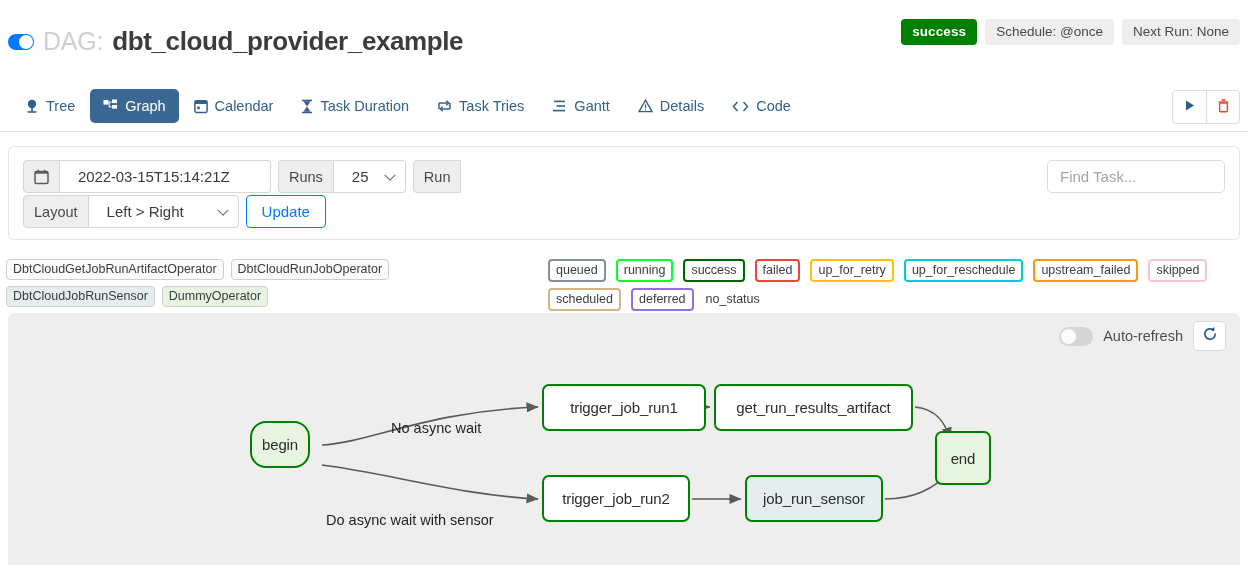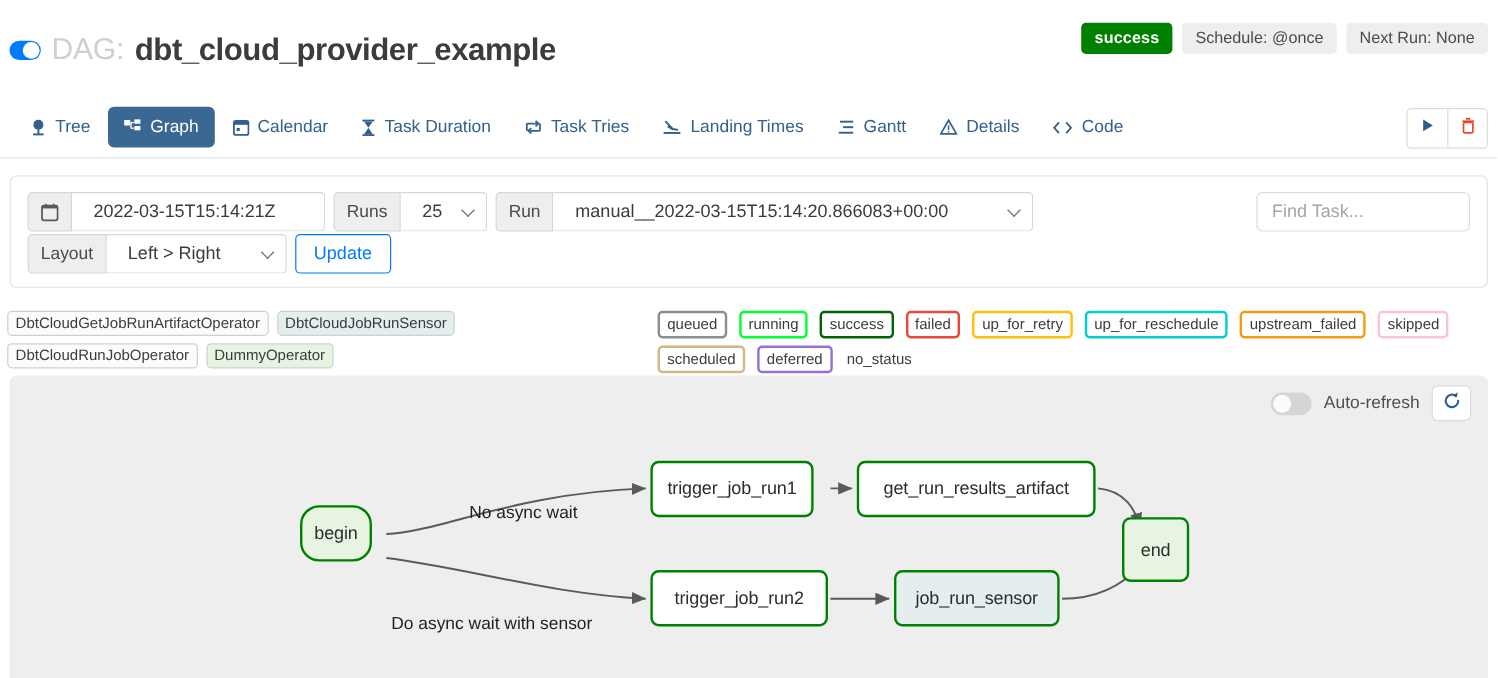--- a/index.html
+++ b/index.html
@@ -264,30 +264,20 @@
               <path d="M9.3 1.8 L11.8 4 L9.3 6.2" stroke="#33608c" stroke-width="1.5" fill="none"></path>
               <path d="M13 10 H4" stroke="#33608c" stroke-width="1.5" fill="none"></path>
               <path d="M5.7 7.8 L3.2 10 L5.7 12.2" stroke="#33608c" stroke-width="1.5" fill="none"></path>
               <path d="M2 4 V10" stroke="#33608c" stroke-width="1.5" fill="none"></path>
               <path d="M13 4 V10" stroke="#33608c" stroke-width="1.5" fill="none"></path>
             </svg>
         </span>
         <span>Task Tries</span>
       </div>
 
-      <div class="tab">
-        <span>
-          <svg width="16" height="14" viewBox="0 0 16 14">
-              <path d="M2.5 2 L8.5 8.5 L13 9.2" stroke="#33608c" stroke-width="1.6" fill="none"></path>
-              <path d="M4.4 6.4 L8.5 8.6" stroke="#33608c" stroke-width="1.6" fill="none"></path>
-              <rect x="1" y="11" width="14" height="1.6" fill="#33608c"></rect>
-            </svg>
-        </span>
-        <span>Landing Times</span>
-      </div>
 
       <div class="tab">
         <span>
           <svg width="15" height="14" viewBox="0 0 15 14">
               <rect x="2" y="1.6" width="11" height="1.6" fill="#33608c"></rect>
               <rect x="4.5" y="6.2" width="8.5" height="1.6" fill="#33608c"></rect>
               <rect x="1" y="10.8" width="12" height="1.6" fill="#33608c"></rect>
             </svg>
         </span>
         <span>Gantt</span>
@@ -350,40 +340,39 @@
         <div class="ctl date-input joined-left">2022-03-15T15:14:21Z</div>
       </div>
 
       <div class="igroup">
         <div class="addon">Runs</div>
         <div class="ctl select runs-select">25</div>
       </div>
 
       <div class="igroup">
         <div class="addon">Run</div>
-        <div class="ctl select runid-select">manual__2022-03-15T15:14:20.866083+00:00</div>
       </div>
     </div>
 
     <div class="controls-row row2">
       <div class="igroup">
         <div class="addon">Layout</div>
         <div class="ctl select layout-select">Left &gt; Right</div>
       </div>
       <div class="btn-update">Update</div>
     </div>
 
     <div class="find-task">Find Task...</div>
   </div>
 
   <div class="legend">
     <div class="legend-ops" id="legend-ops">
         <div class="op-pill" style="background: rgb(251, 251, 251);">DbtCloudGetJobRunArtifactOperator</div>
+        <div class="op-pill" style="background: rgb(251, 251, 251);">DbtCloudRunJobOperator</div>
         <div class="op-pill" style="background: rgb(228, 238, 238);">DbtCloudJobRunSensor</div>
-        <div class="op-pill" style="background: rgb(251, 251, 251);">DbtCloudRunJobOperator</div>
         <div class="op-pill" style="background: rgb(232, 244, 226);">DummyOperator</div>
       </div>
     <div class="legend-states" id="legend-states">
         <div class="state-pill" style="border-color: rgb(134, 142, 150);">queued</div>
         <div class="state-pill" style="border-color: rgb(1, 255, 50);">running</div>
         <div class="state-pill" style="border-color: rgb(0, 100, 0);">success</div>
         <div class="state-pill" style="border-color: rgb(232, 72, 59);">failed</div>
         <div class="state-pill" style="border-color: rgb(255, 193, 7);">up_for_retry</div>
         <div class="state-pill" style="border-color: rgb(0, 206, 209);">up_for_reschedule</div>
         <div class="state-pill" style="border-color: rgb(243, 156, 18);">upstream_failed</div>
@@ -417,21 +406,21 @@
       <path d="M314,132 C 360,130 420,98 530,94" stroke="#5a5a5a" stroke-width="1.6" fill="none" marker-end="url(#arrow)"></path>
       <path d="M314,152 C 380,160 450,182 530,186" stroke="#5a5a5a" stroke-width="1.6" fill="none" marker-end="url(#arrow)"></path>
       <path d="M684,94 L702,94" stroke="#5a5a5a" stroke-width="1.6" fill="none" marker-end="url(#arrow)"></path>
       <path d="M684,186 L733,186" stroke="#5a5a5a" stroke-width="1.6" fill="none" marker-end="url(#arrow)"></path>
       <path d="M907,94 C 930,96 938,112 942,126" stroke="#5a5a5a" stroke-width="1.6" fill="none" marker-end="url(#arrow)"></path>
       <path d="M877,186 C 910,186 930,172 942,158" stroke="#5a5a5a" stroke-width="1.6" fill="none" marker-end="url(#arrow)"></path>
     </svg>
 
     <div id="graph-nodes">
         <div class="gnode dummy" style="left: 242px; top: 108px; width: 60px; height: 47px; border-radius: 16px;">begin</div>
-        <div class="gnode" style="left: 534px; top: 71px; width: 136px; height: 47px;">trigger_job_run1</div>
+        <div class="gnode" style="left: 534px; top: 71px; width: 164px; height: 47px;">trigger_job_run1</div>
         <div class="gnode" style="left: 706px; top: 71px; width: 199px; height: 47px;">get_run_results_artifact</div>
         <div class="gnode" style="left: 534px; top: 162px; width: 148px; height: 47px;">trigger_job_run2</div>
         <div class="gnode sensor" style="left: 737px; top: 162px; width: 138px; height: 47px;">job_run_sensor</div>
         <div class="gnode dummy" style="left: 927px; top: 118px; width: 56px; height: 54px;">end</div>
         <div class="edge-label" style="left: 383px; top: 107px;">No async wait</div>
         <div class="edge-label" style="left: 318px; top: 199px;">Do async wait with sensor</div>
       </div>
   </div>
 
 </div>

